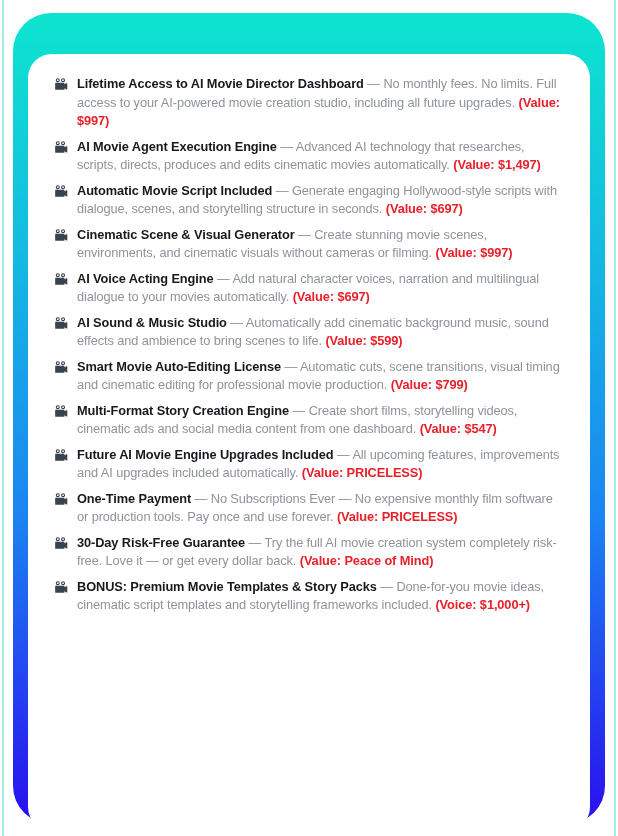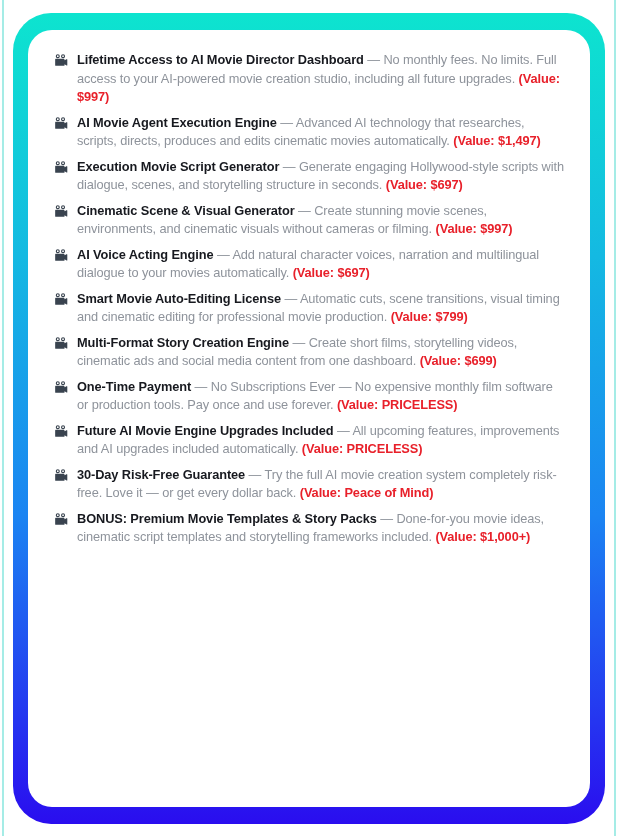--- a/index.html
+++ b/index.html
@@ -25,20 +25,21 @@
     border-radius: 38px;
     background: linear-gradient(180deg, #0de4cf 0%, #14b9e2 30%, #1b84f2 62%, #2a0def 100%);
     padding: 17px 15px;
   }
   .card {
     width: 100%; height: 100%;
     background: #ffffff;
     border-radius: 24px;
     padding: 21px 24px 12px 24px;
     overflow: hidden;
+    margin-top: 24px;
   }
 
   .features { list-style: none; }
   .item {
     display: flex;
     align-items: flex-start;
     margin-bottom: 7px;
   }
   .icon {
     flex: 0 0 15px;
@@ -97,21 +98,21 @@
     </p>
   </li>
 
   <li class="item">
     <span class="icon">
       <svg viewBox="0 0 24 24" fill="currentColor" aria-hidden="true">
         <path d="M6.5 2a3.5 3.5 0 1 0 0 7 3.5 3.5 0 0 0 0-7zm0 2a1.5 1.5 0 1 1 0 3 1.5 1.5 0 0 1 0-3zM15.5 2a3.5 3.5 0 1 0 0 7 3.5 3.5 0 0 0 0-7zm0 2a1.5 1.5 0 1 1 0 3 1.5 1.5 0 0 1 0-3zM3 10h14a1 1 0 0 1 1 1v1.6l3.6-2.1a.8.8 0 0 1 1.2.7v9.6a.8.8 0 0 1-1.2.7L18 19.4V21a1 1 0 0 1-1 1H3a1 1 0 0 1-1-1V11a1 1 0 0 1 1-1z"></path>
       </svg>
     </span>
     <p class="text">
-      <strong class="title">Execution Movie Script Generator</strong>
+      <strong class="title">Automatic Movie Script Included</strong>
       <span class="sep">—</span>
       <span class="desc">Generate engaging Hollywood-style scripts with dialogue, scenes, and storytelling structure in seconds.</span>
       <span class="value">(Value: $697)</span>
     </p>
   </li>
 
   <li class="item">
     <span class="icon">
       <svg viewBox="0 0 24 24" fill="currentColor" aria-hidden="true">
         <path d="M6.5 2a3.5 3.5 0 1 0 0 7 3.5 3.5 0 0 0 0-7zm0 2a1.5 1.5 0 1 1 0 3 1.5 1.5 0 0 1 0-3zM15.5 2a3.5 3.5 0 1 0 0 7 3.5 3.5 0 0 0 0-7zm0 2a1.5 1.5 0 1 1 0 3 1.5 1.5 0 0 1 0-3zM3 10h14a1 1 0 0 1 1 1v1.6l3.6-2.1a.8.8 0 0 1 1.2.7v9.6a.8.8 0 0 1-1.2.7L18 19.4V21a1 1 0 0 1-1 1H3a1 1 0 0 1-1-1V11a1 1 0 0 1 1-1z"></path>
@@ -133,20 +134,33 @@
       </svg>
     </span>
     <p class="text">
       <strong class="title">AI Voice Acting Engine</strong>
       <span class="sep">—</span>
       <span class="desc">Add natural character voices, narration and multilingual dialogue to your movies automatically.</span>
       <span class="value">(Value: $697)</span>
     </p>
   </li>
 
+  <li class="item">
+    <span class="icon">
+      <svg viewBox="0 0 24 24" fill="currentColor" aria-hidden="true">
+        <path d="M6.5 2a3.5 3.5 0 1 0 0 7 3.5 3.5 0 0 0 0-7zm0 2a1.5 1.5 0 1 1 0 3 1.5 1.5 0 0 1 0-3zM15.5 2a3.5 3.5 0 1 0 0 7 3.5 3.5 0 0 0 0-7zm0 2a1.5 1.5 0 1 1 0 3 1.5 1.5 0 0 1 0-3zM3 10h14a1 1 0 0 1 1 1v1.6l3.6-2.1a.8.8 0 0 1 1.2.7v9.6a.8.8 0 0 1-1.2.7L18 19.4V21a1 1 0 0 1-1 1H3a1 1 0 0 1-1-1V11a1 1 0 0 1 1-1z"></path>
+      </svg>
+    </span>
+    <p class="text">
+      <strong class="title">AI Sound &amp; Music Studio</strong>
+      <span class="sep">—</span>
+      <span class="desc">Automatically add cinematic background music, sound effects and ambience to bring scenes to life.</span>
+      <span class="value">(Value: $599)</span>
+    </p>
+  </li>
 
   <li class="item">
     <span class="icon">
       <svg viewBox="0 0 24 24" fill="currentColor" aria-hidden="true">
         <path d="M6.5 2a3.5 3.5 0 1 0 0 7 3.5 3.5 0 0 0 0-7zm0 2a1.5 1.5 0 1 1 0 3 1.5 1.5 0 0 1 0-3zM15.5 2a3.5 3.5 0 1 0 0 7 3.5 3.5 0 0 0 0-7zm0 2a1.5 1.5 0 1 1 0 3 1.5 1.5 0 0 1 0-3zM3 10h14a1 1 0 0 1 1 1v1.6l3.6-2.1a.8.8 0 0 1 1.2.7v9.6a.8.8 0 0 1-1.2.7L18 19.4V21a1 1 0 0 1-1 1H3a1 1 0 0 1-1-1V11a1 1 0 0 1 1-1z"></path>
       </svg>
     </span>
     <p class="text">
       <strong class="title">Smart Movie Auto-Editing License</strong>
       <span class="sep">—</span>
@@ -159,26 +173,40 @@
   <li class="item">
     <span class="icon">
       <svg viewBox="0 0 24 24" fill="currentColor" aria-hidden="true">
         <path d="M6.5 2a3.5 3.5 0 1 0 0 7 3.5 3.5 0 0 0 0-7zm0 2a1.5 1.5 0 1 1 0 3 1.5 1.5 0 0 1 0-3zM15.5 2a3.5 3.5 0 1 0 0 7 3.5 3.5 0 0 0 0-7zm0 2a1.5 1.5 0 1 1 0 3 1.5 1.5 0 0 1 0-3zM3 10h14a1 1 0 0 1 1 1v1.6l3.6-2.1a.8.8 0 0 1 1.2.7v9.6a.8.8 0 0 1-1.2.7L18 19.4V21a1 1 0 0 1-1 1H3a1 1 0 0 1-1-1V11a1 1 0 0 1 1-1z"></path>
       </svg>
     </span>
     <p class="text">
       <strong class="title">Multi-Format Story Creation Engine</strong>
       <span class="sep">—</span>
       <span class="desc">Create short films, storytelling videos, cinematic ads and social media content from one dashboard.</span>
-      <span class="value">(Value: $699)</span>
-    </p>
-  </li>
-
-
-
+      <span class="value">(Value: $547)</span>
+    </p>
+  </li>
+
+
+
+
+  <li class="item">
+    <span class="icon">
+      <svg viewBox="0 0 24 24" fill="currentColor" aria-hidden="true">
+        <path d="M6.5 2a3.5 3.5 0 1 0 0 7 3.5 3.5 0 0 0 0-7zm0 2a1.5 1.5 0 1 1 0 3 1.5 1.5 0 0 1 0-3zM15.5 2a3.5 3.5 0 1 0 0 7 3.5 3.5 0 0 0 0-7zm0 2a1.5 1.5 0 1 1 0 3 1.5 1.5 0 0 1 0-3zM3 10h14a1 1 0 0 1 1 1v1.6l3.6-2.1a.8.8 0 0 1 1.2.7v9.6a.8.8 0 0 1-1.2.7L18 19.4V21a1 1 0 0 1-1 1H3a1 1 0 0 1-1-1V11a1 1 0 0 1 1-1z"></path>
+      </svg>
+    </span>
+    <p class="text">
+      <strong class="title">Future AI Movie Engine Upgrades Included</strong>
+      <span class="sep">—</span>
+      <span class="desc">All upcoming features, improvements and AI upgrades included automatically.</span>
+      <span class="value">(Value: PRICELESS)</span>
+    </p>
+  </li>
 
   <li class="item">
     <span class="icon">
       <svg viewBox="0 0 24 24" fill="currentColor" aria-hidden="true">
         <path d="M6.5 2a3.5 3.5 0 1 0 0 7 3.5 3.5 0 0 0 0-7zm0 2a1.5 1.5 0 1 1 0 3 1.5 1.5 0 0 1 0-3zM15.5 2a3.5 3.5 0 1 0 0 7 3.5 3.5 0 0 0 0-7zm0 2a1.5 1.5 0 1 1 0 3 1.5 1.5 0 0 1 0-3zM3 10h14a1 1 0 0 1 1 1v1.6l3.6-2.1a.8.8 0 0 1 1.2.7v9.6a.8.8 0 0 1-1.2.7L18 19.4V21a1 1 0 0 1-1 1H3a1 1 0 0 1-1-1V11a1 1 0 0 1 1-1z"></path>
       </svg>
     </span>
     <p class="text">
       <strong class="title">One-Time Payment</strong>
       <span class="sep">—</span>
@@ -187,50 +215,36 @@
     </p>
   </li>
 
   <li class="item">
     <span class="icon">
       <svg viewBox="0 0 24 24" fill="currentColor" aria-hidden="true">
         <path d="M6.5 2a3.5 3.5 0 1 0 0 7 3.5 3.5 0 0 0 0-7zm0 2a1.5 1.5 0 1 1 0 3 1.5 1.5 0 0 1 0-3zM15.5 2a3.5 3.5 0 1 0 0 7 3.5 3.5 0 0 0 0-7zm0 2a1.5 1.5 0 1 1 0 3 1.5 1.5 0 0 1 0-3zM3 10h14a1 1 0 0 1 1 1v1.6l3.6-2.1a.8.8 0 0 1 1.2.7v9.6a.8.8 0 0 1-1.2.7L18 19.4V21a1 1 0 0 1-1 1H3a1 1 0 0 1-1-1V11a1 1 0 0 1 1-1z"></path>
       </svg>
     </span>
     <p class="text">
-      <strong class="title">Future AI Movie Engine Upgrades Included</strong>
-      <span class="sep">—</span>
-      <span class="desc">All upcoming features, improvements and AI upgrades included automatically.</span>
-      <span class="value">(Value: PRICELESS)</span>
-    </p>
-  </li>
-
-  <li class="item">
-    <span class="icon">
-      <svg viewBox="0 0 24 24" fill="currentColor" aria-hidden="true">
-        <path d="M6.5 2a3.5 3.5 0 1 0 0 7 3.5 3.5 0 0 0 0-7zm0 2a1.5 1.5 0 1 1 0 3 1.5 1.5 0 0 1 0-3zM15.5 2a3.5 3.5 0 1 0 0 7 3.5 3.5 0 0 0 0-7zm0 2a1.5 1.5 0 1 1 0 3 1.5 1.5 0 0 1 0-3zM3 10h14a1 1 0 0 1 1 1v1.6l3.6-2.1a.8.8 0 0 1 1.2.7v9.6a.8.8 0 0 1-1.2.7L18 19.4V21a1 1 0 0 1-1 1H3a1 1 0 0 1-1-1V11a1 1 0 0 1 1-1z"></path>
-      </svg>
-    </span>
-    <p class="text">
       <strong class="title">30-Day Risk-Free Guarantee</strong>
       <span class="sep">—</span>
       <span class="desc">Try the full AI movie creation system completely risk-free. Love it — or get every dollar back.</span>
       <span class="value">(Value: Peace of Mind)</span>
     </p>
   </li>
 
   <li class="item">
     <span class="icon">
       <svg viewBox="0 0 24 24" fill="currentColor" aria-hidden="true">
         <path d="M6.5 2a3.5 3.5 0 1 0 0 7 3.5 3.5 0 0 0 0-7zm0 2a1.5 1.5 0 1 1 0 3 1.5 1.5 0 0 1 0-3zM15.5 2a3.5 3.5 0 1 0 0 7 3.5 3.5 0 0 0 0-7zm0 2a1.5 1.5 0 1 1 0 3 1.5 1.5 0 0 1 0-3zM3 10h14a1 1 0 0 1 1 1v1.6l3.6-2.1a.8.8 0 0 1 1.2.7v9.6a.8.8 0 0 1-1.2.7L18 19.4V21a1 1 0 0 1-1 1H3a1 1 0 0 1-1-1V11a1 1 0 0 1 1-1z"></path>
       </svg>
     </span>
     <p class="text">
       <strong class="title">BONUS: Premium Movie Templates &amp; Story Packs</strong>
       <span class="sep">—</span>
       <span class="desc">Done-for-you movie ideas, cinematic script templates and storytelling frameworks included.</span>
-      <span class="value">(Value: $1,000+)</span>
+      <span class="value">(Voice: $1,000+)</span>
     </p>
   </li>
 </ul>
     </div>
   </div>
 </div>
 
 </body></html>

